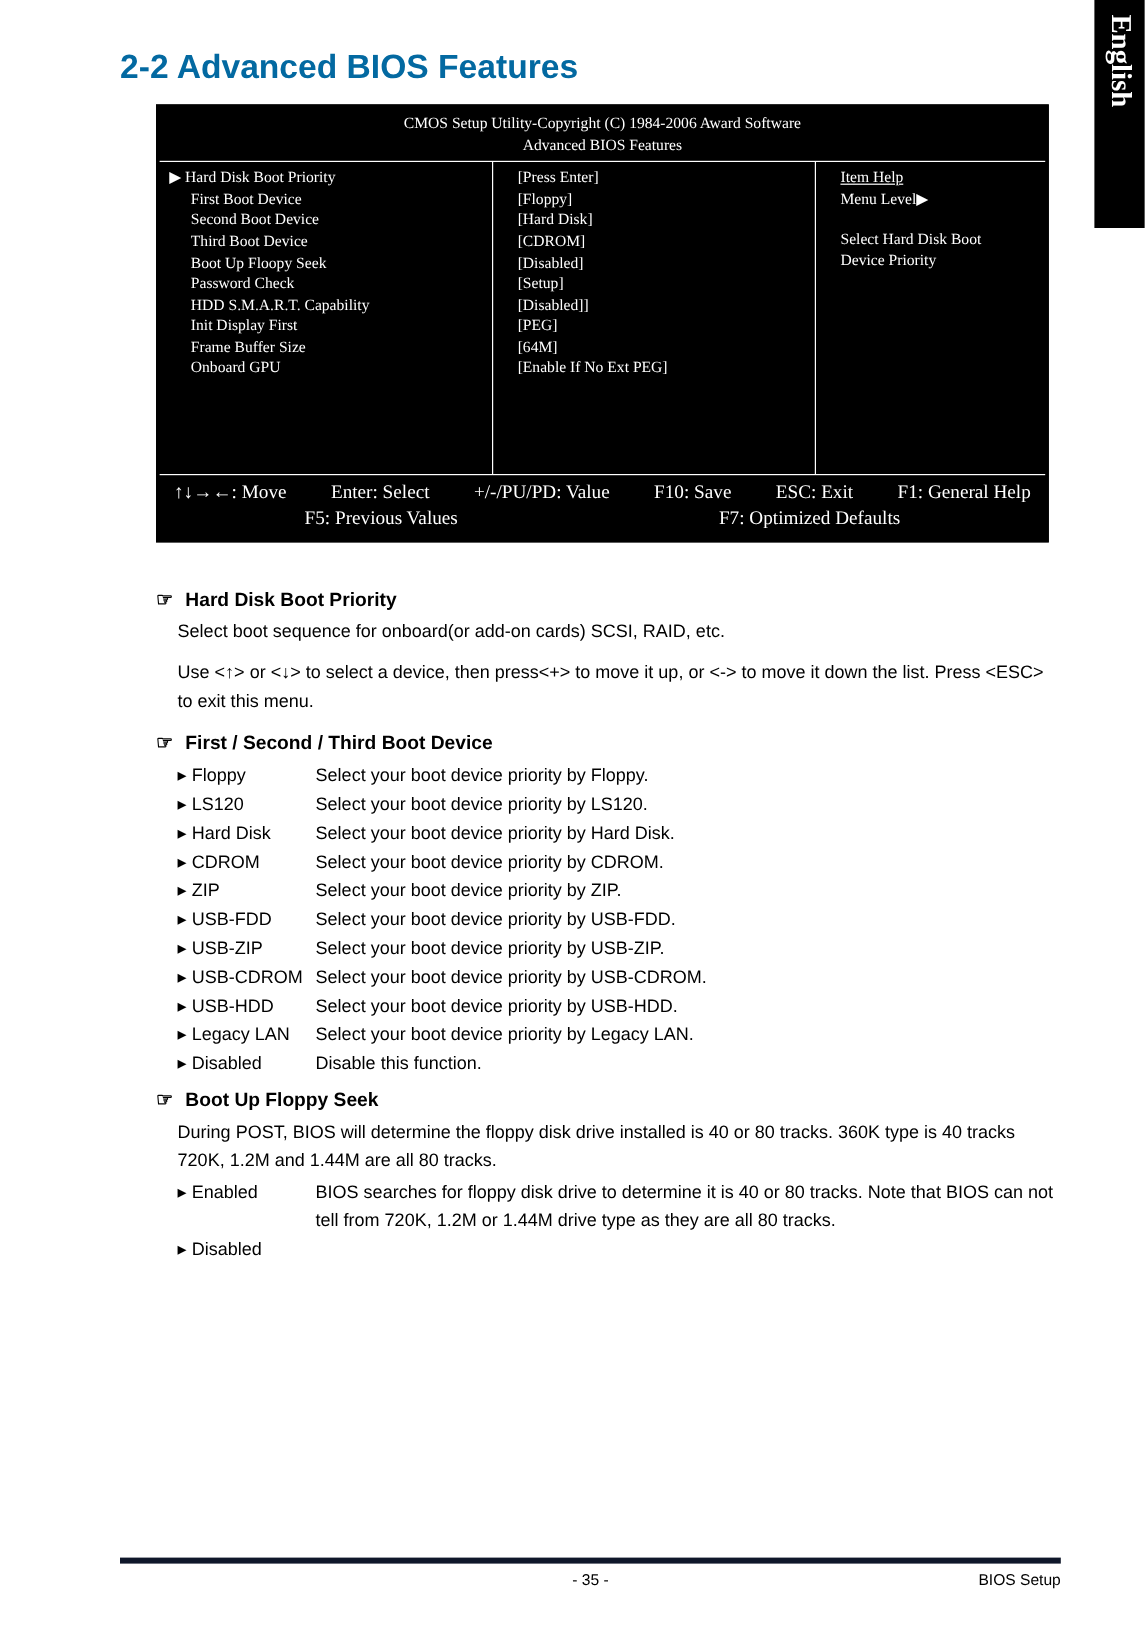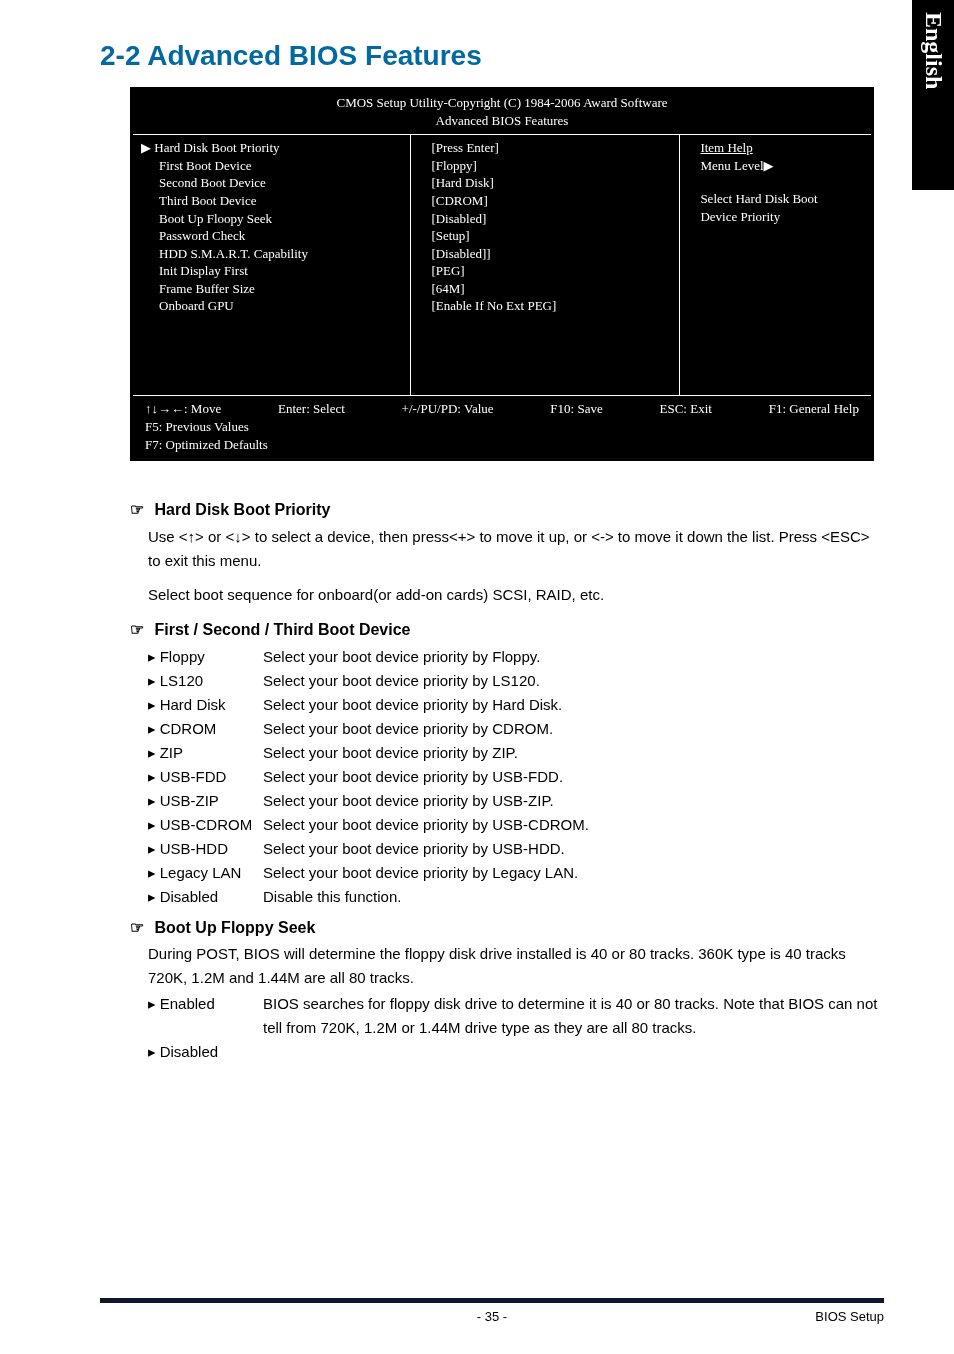--- a/index.html
+++ b/index.html
@@ -73,32 +73,31 @@
     }
     .bios-left div, .bios-center div, .bios-right div {
       line-height: 1.35;
     }
     .bios-right .underline {
       text-decoration: underline;
     }
     .bios-footer {
       border-top: 1px solid #fff;
       padding: 4px 12px;
-      font-size: 13px;
+      font-size: 16px;
       line-height: 1.4;
       font-family: Liberation Serif, serif;
     }
     .bios-footer-row {
       display: flex;
       justify-content: space-between;
     }
     .bios-footer-row2 {
       display: flex;
       justify-content: space-around;
-      flex-direction: column;
     }
     .desc-block {
       margin-left: 30px;
       font-size: 15px;
       line-height: 1.6;
       margin-top: 36px;
     }
     .desc-heading {
       font-weight: bold;
       font-size: 16px;
@@ -205,22 +204,22 @@
         <span>F7: Optimized Defaults</span>
       </div>
     </div>
   </div>
 
   <div class="desc-block">
     <div class="desc-heading">
       <span class="hand">☞</span>
       <span>Hard Disk Boot Priority</span>
     </div>
+    <div class="para">Select boot sequence for onboard(or add-on cards) SCSI, RAID, etc.</div>
     <div class="para">Use &lt;↑&gt; or &lt;↓&gt; to select a device, then press&lt;+&gt; to move it up, or &lt;-&gt; to move it down the list. Press &lt;ESC&gt; to exit this menu.</div>
-    <div class="para">Select boot sequence for onboard(or add-on cards) SCSI, RAID, etc.</div>
 
     <div class="desc-heading">
       <span class="hand">☞</span>
       <span>First / Second / Third Boot Device</span>
     </div>
     <div id="boot-rows">
         <div class="option-row">
           <div class="option-label"><span class="arrow">▸</span> Floppy</div>
           <div class="option-text">Select your boot device priority by Floppy.</div>
         </div>

